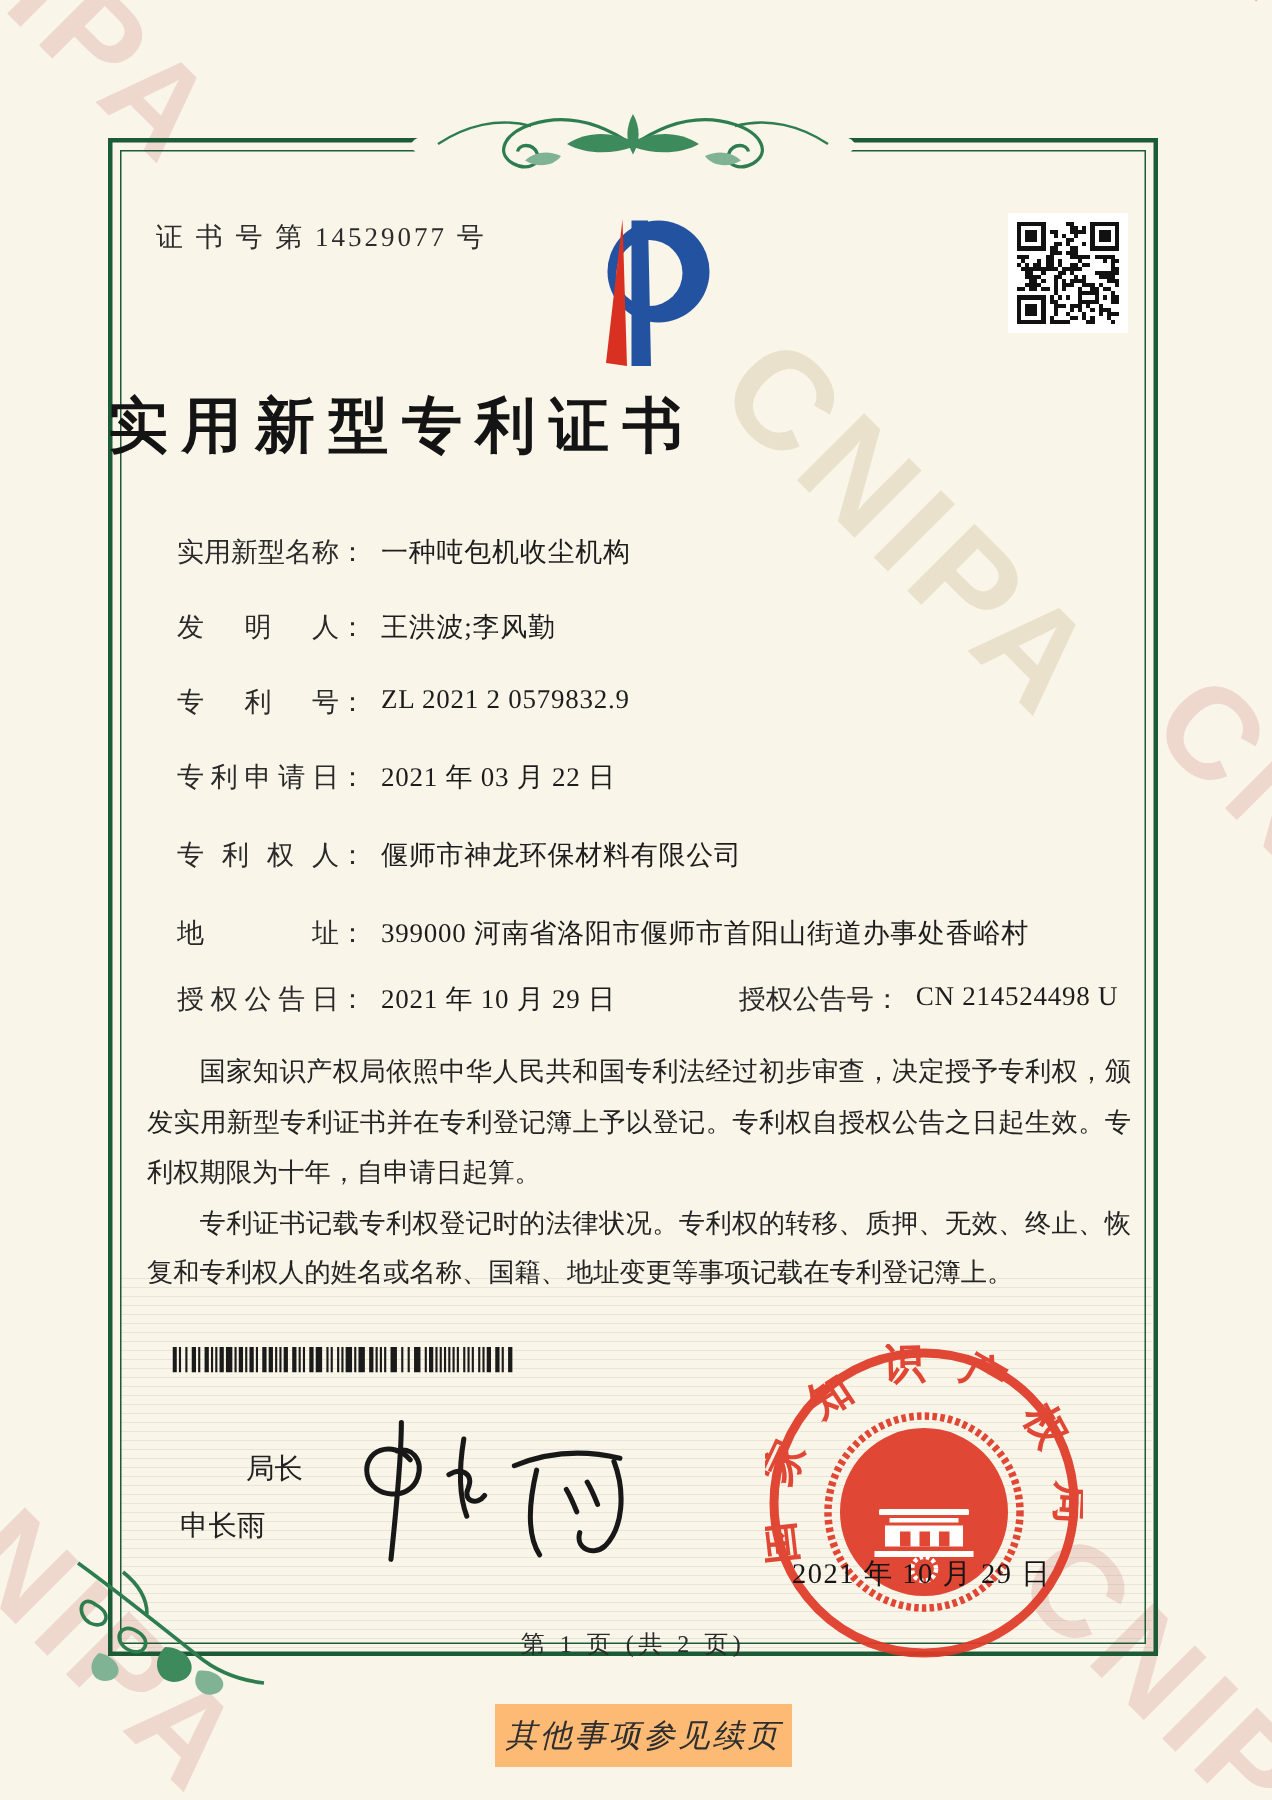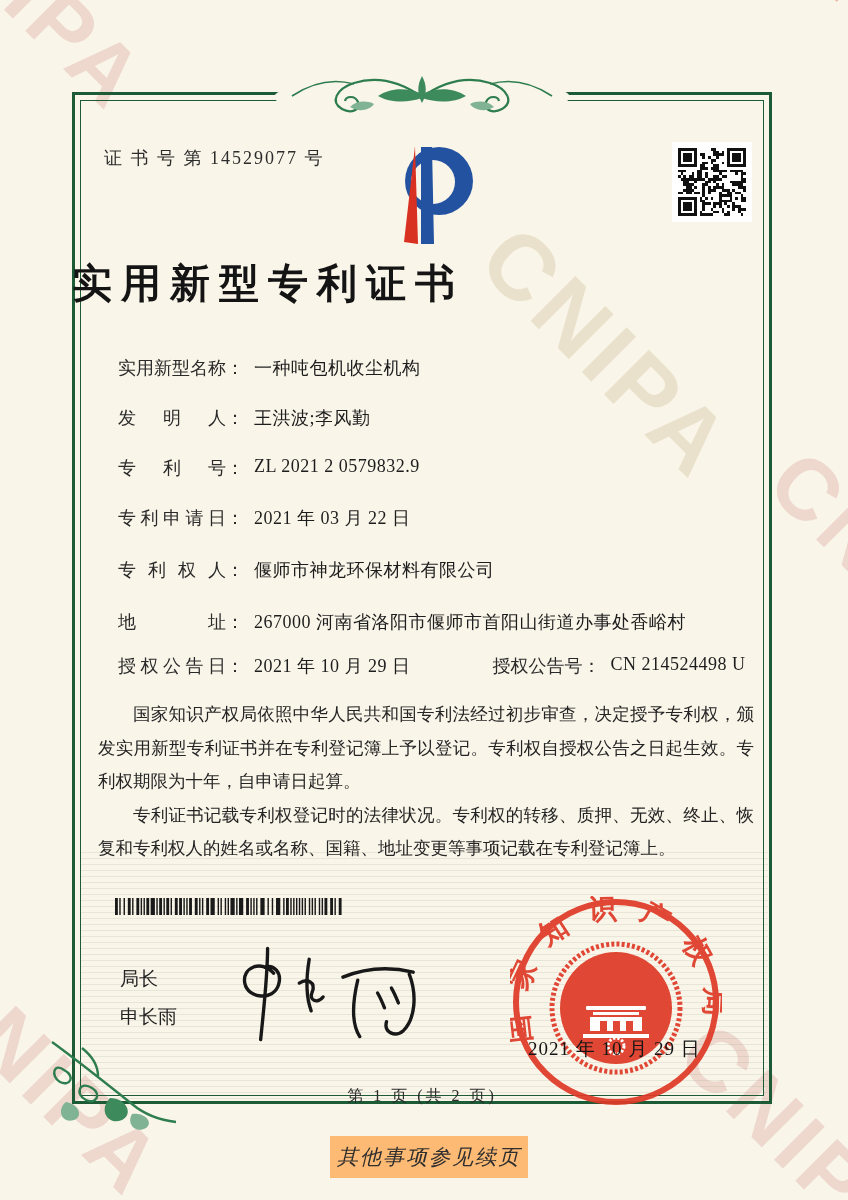--- a/index.html
+++ b/index.html
@@ -69,21 +69,21 @@
     position:absolute; left:98px; top:698px; width:656px; z-index:5;
     font-size:17.5px; line-height:1.92; text-align:justify; color:#242424;
   }
   .body-text p{margin:0; text-indent:2em;}
   
   .barcode{position:absolute; left:115px; top:898px; z-index:5;}
   .director{
     position:absolute; left:120px; top:966px; z-index:5;
     font-family:"Liberation Sans","DejaVu Sans",sans-serif; font-size:19px; color:#222;
   }
-  .director .post{display:block; margin-bottom:12px;}
+  .director .post{display:block; margin-bottom:12px;margin-left:44px;}
   .signature{position:absolute; left:222px; top:942px; z-index:6;}
   .seal{position:absolute; left:510px; top:896px; z-index:5; opacity:.93;}
   .seal-date{
     position:absolute; left:528px; top:1036px; width:190px; z-index:7;
     font-size:19px; letter-spacing:1px; color:#151515; white-space:nowrap;
   }
   .page-num{
     position:absolute; left:72px; top:1086px; width:700px; z-index:5;
     text-align:center; font-size:16px; letter-spacing:3px; color:#2b2b2b;
   }
@@ -406,21 +406,21 @@
     <span class="val">2021 年 03 月 22 日</span>
   </div>
   <div class="row" style="top:558px">
     <span class="lbl">专利权人</span>
       <span class="col">：</span>
     <span class="val">偃师市神龙环保材料有限公司</span>
   </div>
   <div class="row" style="top:610px">
     <span class="lbl">地址</span>
       <span class="col">：</span>
-    <span class="val">267000 河南省洛阳市偃师市首阳山街道办事处香峪村</span>
+    <span class="val">399000 河南省洛阳市偃师市首阳山街道办事处香峪村</span>
   </div>
   <div class="row" style="top:654px">
     <span class="lbl">授权公告日</span>
       <span class="col">：</span>
     <span class="val">2021 年 10 月 29 日</span>
     <span class="row2-pair">
       <span class="lbl" style="width:auto">授权公告号</span>
         <span class="col">：</span>
       <span class="val">CN 214524498 U</span>
     </span>

